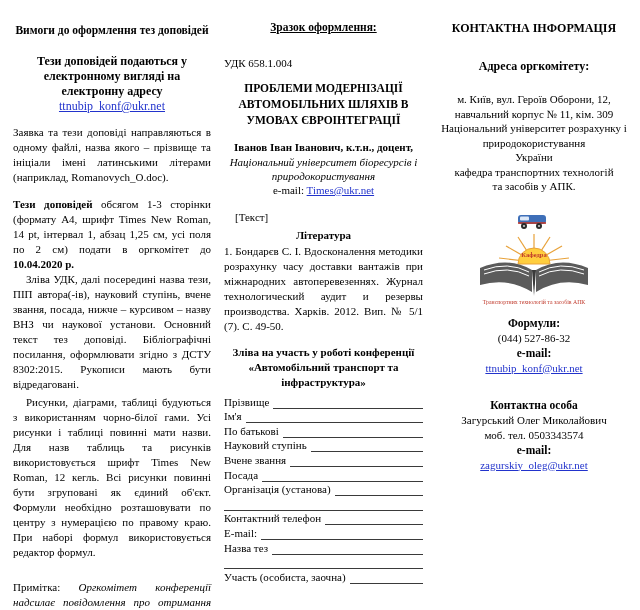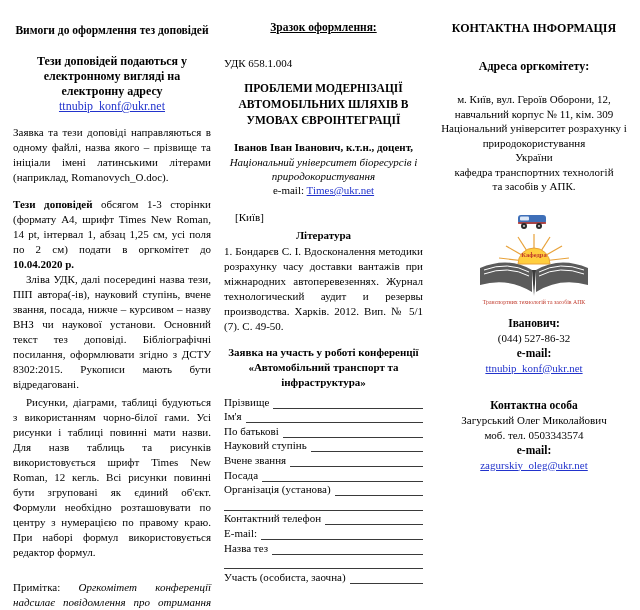--- a/index.html
+++ b/index.html
@@ -81,24 +81,24 @@
 
 <div class="col" id="col-mid">
   <div class="mc-sample-heading">Зразок оформлення:</div>
   <div class="mc-udc">УДК 658.1.004</div>
   <div class="mc-title">ПРОБЛЕМИ МОДЕРНІЗАЦІЇ АВТОМОБІЛЬНИХ ШЛЯХІВ В УМОВАХ ЄВРОІНТЕГРАЦІЇ</div>
   <div class="mc-author">Іванов Іван Іванович, к.т.н., доцент,</div>
   <div class="mc-affil">Національний університет біоресурсів і природокористування</div>
   <div class="mc-email">
     <span>e-mail: </span><span class="link">Times@ukr.net</span>
   </div>
-  <div class="mc-text-ph">[Київ]</div>
+  <div class="mc-text-ph">[Текст]</div>
   <div class="mc-lit-heading">Література</div>
   <div class="para mc-ref">1. Бондарєв С. І. Вдосконалення методики розрахунку часу доставки вантажів при міжнародних автоперевезеннях. Журнал технологический аудит и резервы производства. Харків. 2012. Вип. № 5/1 (7). С. 49-50.</div>
-  <div class="mc-app-heading">Заявка на участь у роботі конференції «Автомобільний транспорт та інфраструктура»</div>
+  <div class="mc-app-heading">Зліва на участь у роботі конференції «Автомобільний транспорт та інфраструктура»</div>
 
   <div>
 
       <div class="form-row">
         <span class="form-label">Прізвище</span>
         <span class="form-line"></span>
       </div>
 
       <div class="form-row">
         <span class="form-label">Ім'я</span>
@@ -197,21 +197,21 @@
       <path d="M18 66 Q42 57 63 68" stroke="#ffffff" fill="none" stroke-width="1"></path>
       <path d="M18 70 Q42 61 63 72" stroke="#ffffff" fill="none" stroke-width="1"></path>
       <path d="M118 66 Q94 57 73 68" stroke="#ffffff" fill="none" stroke-width="1"></path>
       <path d="M118 70 Q94 61 73 72" stroke="#ffffff" fill="none" stroke-width="1"></path>
       <path d="M66 66 L68 92 L70 66 Z" fill="#3a3a3a"></path>
     </g>
     <text x="68" y="100" font-size="5.8" fill="#c0392b" text-anchor="middle">Транспортних технологій та засобів АПК</text>
   </svg>
 
   <div class="rc-center-block">
-    <div class="rc-bold">Іванович:</div>
+    <div class="rc-bold">Формули:</div>
     <div>(044) 527-86-32</div>
     <div class="rc-bold">e-mail:</div>
     <div><span class="link">ttnubip_konf@ukr.net</span></div>
   </div>
 
   <div class="gap22"></div>
 
   <div class="rc-center-block">
     <div class="rc-bold">Контактна особа</div>
     <div>Загурський Олег Миколайович</div>

